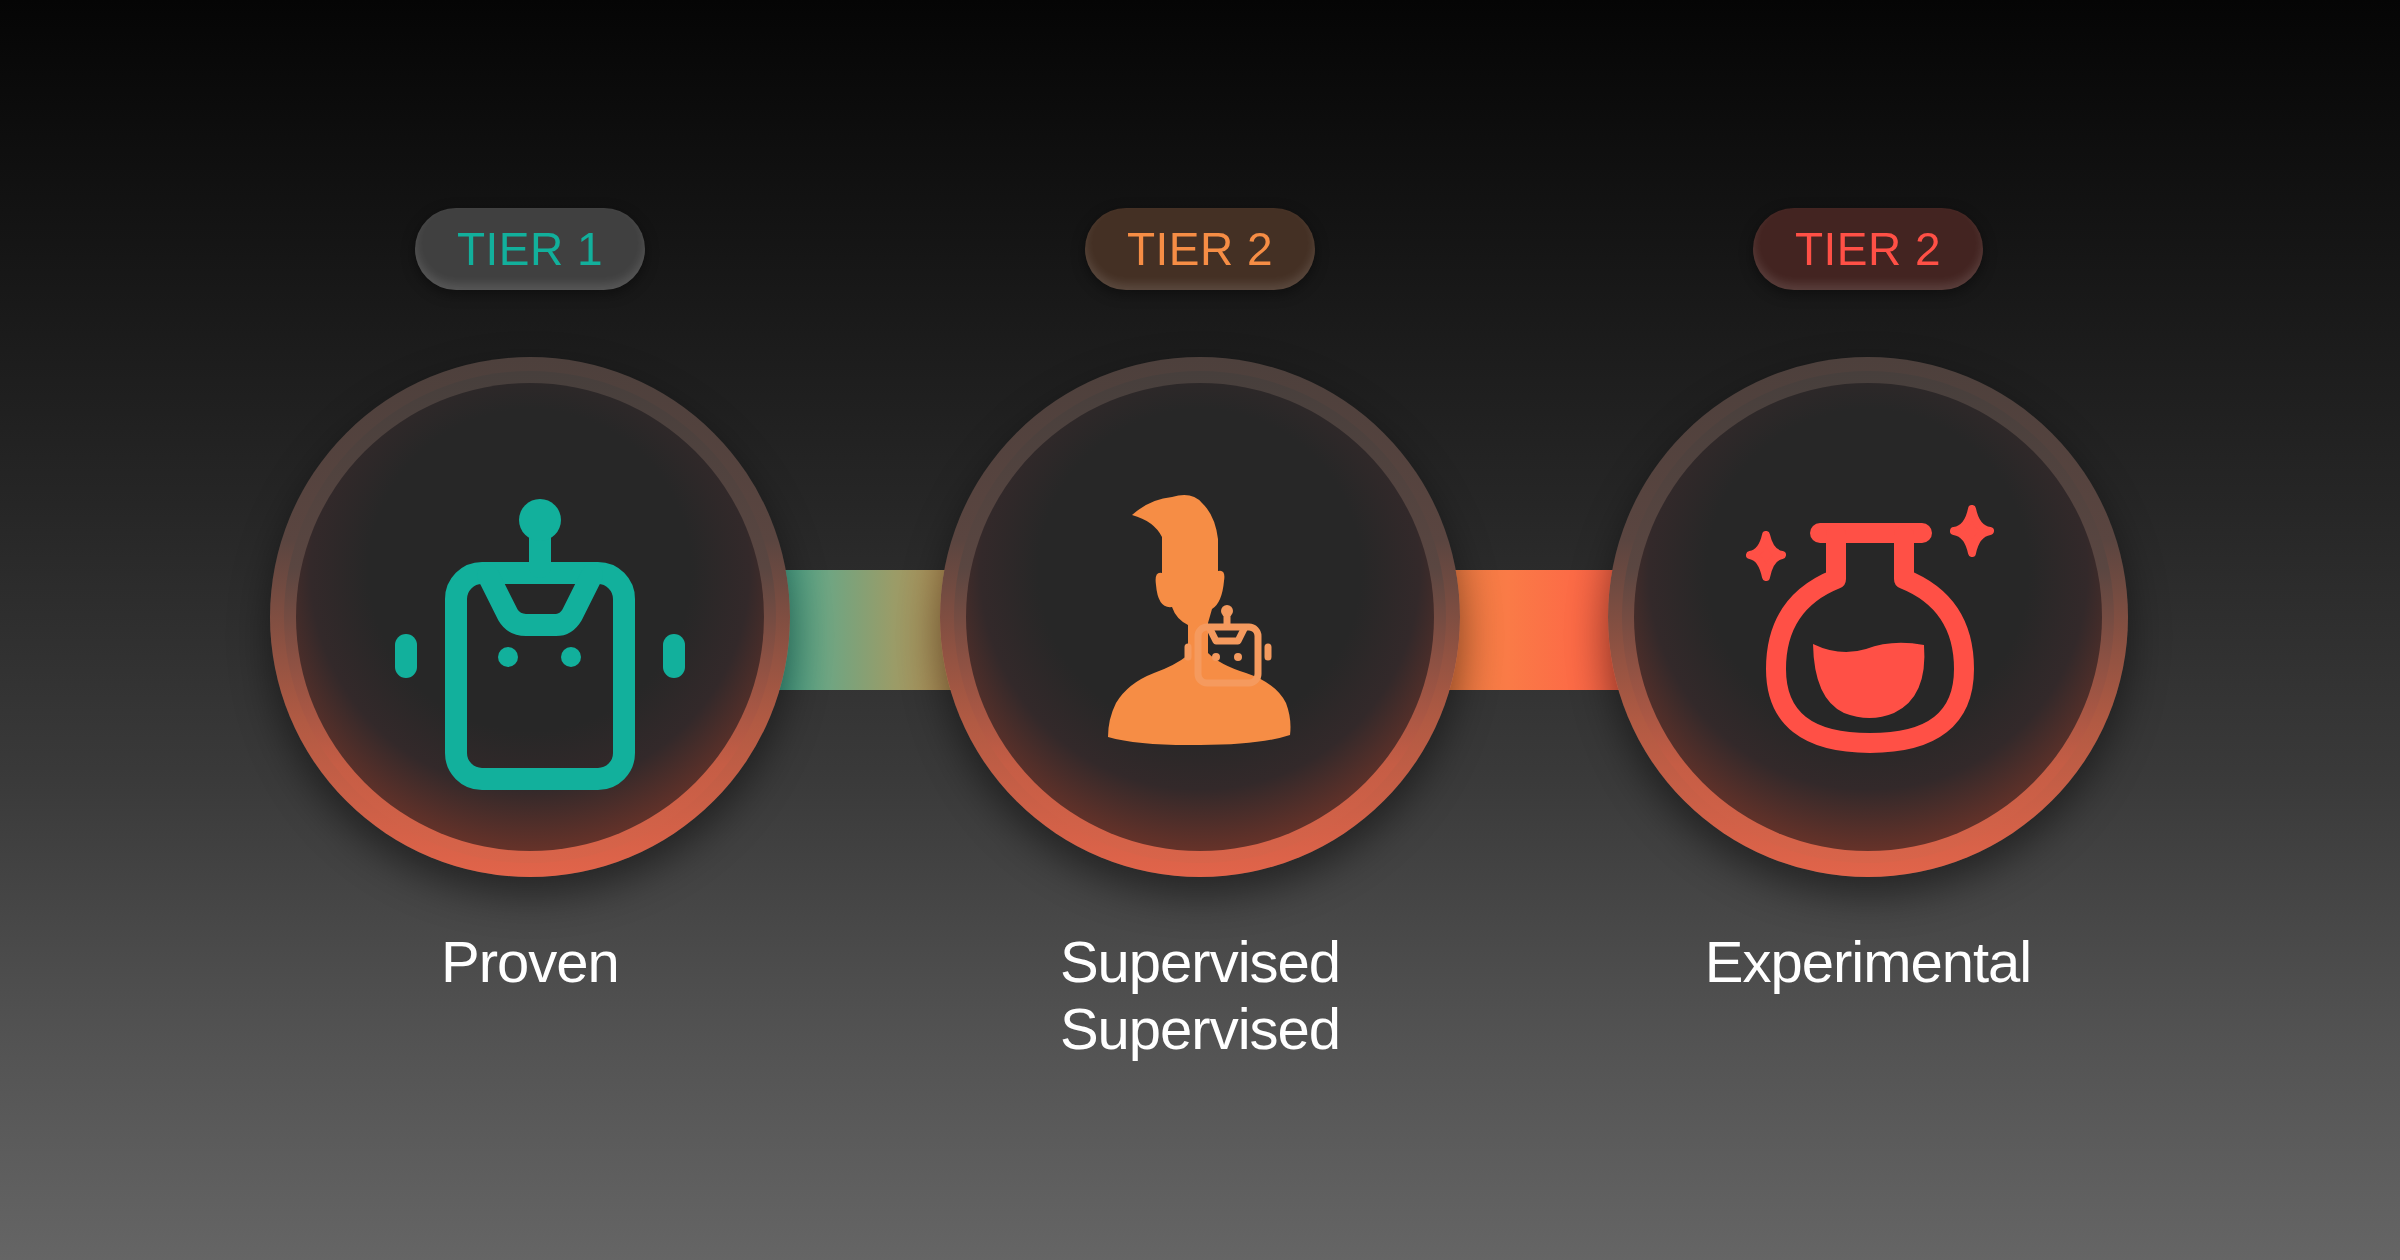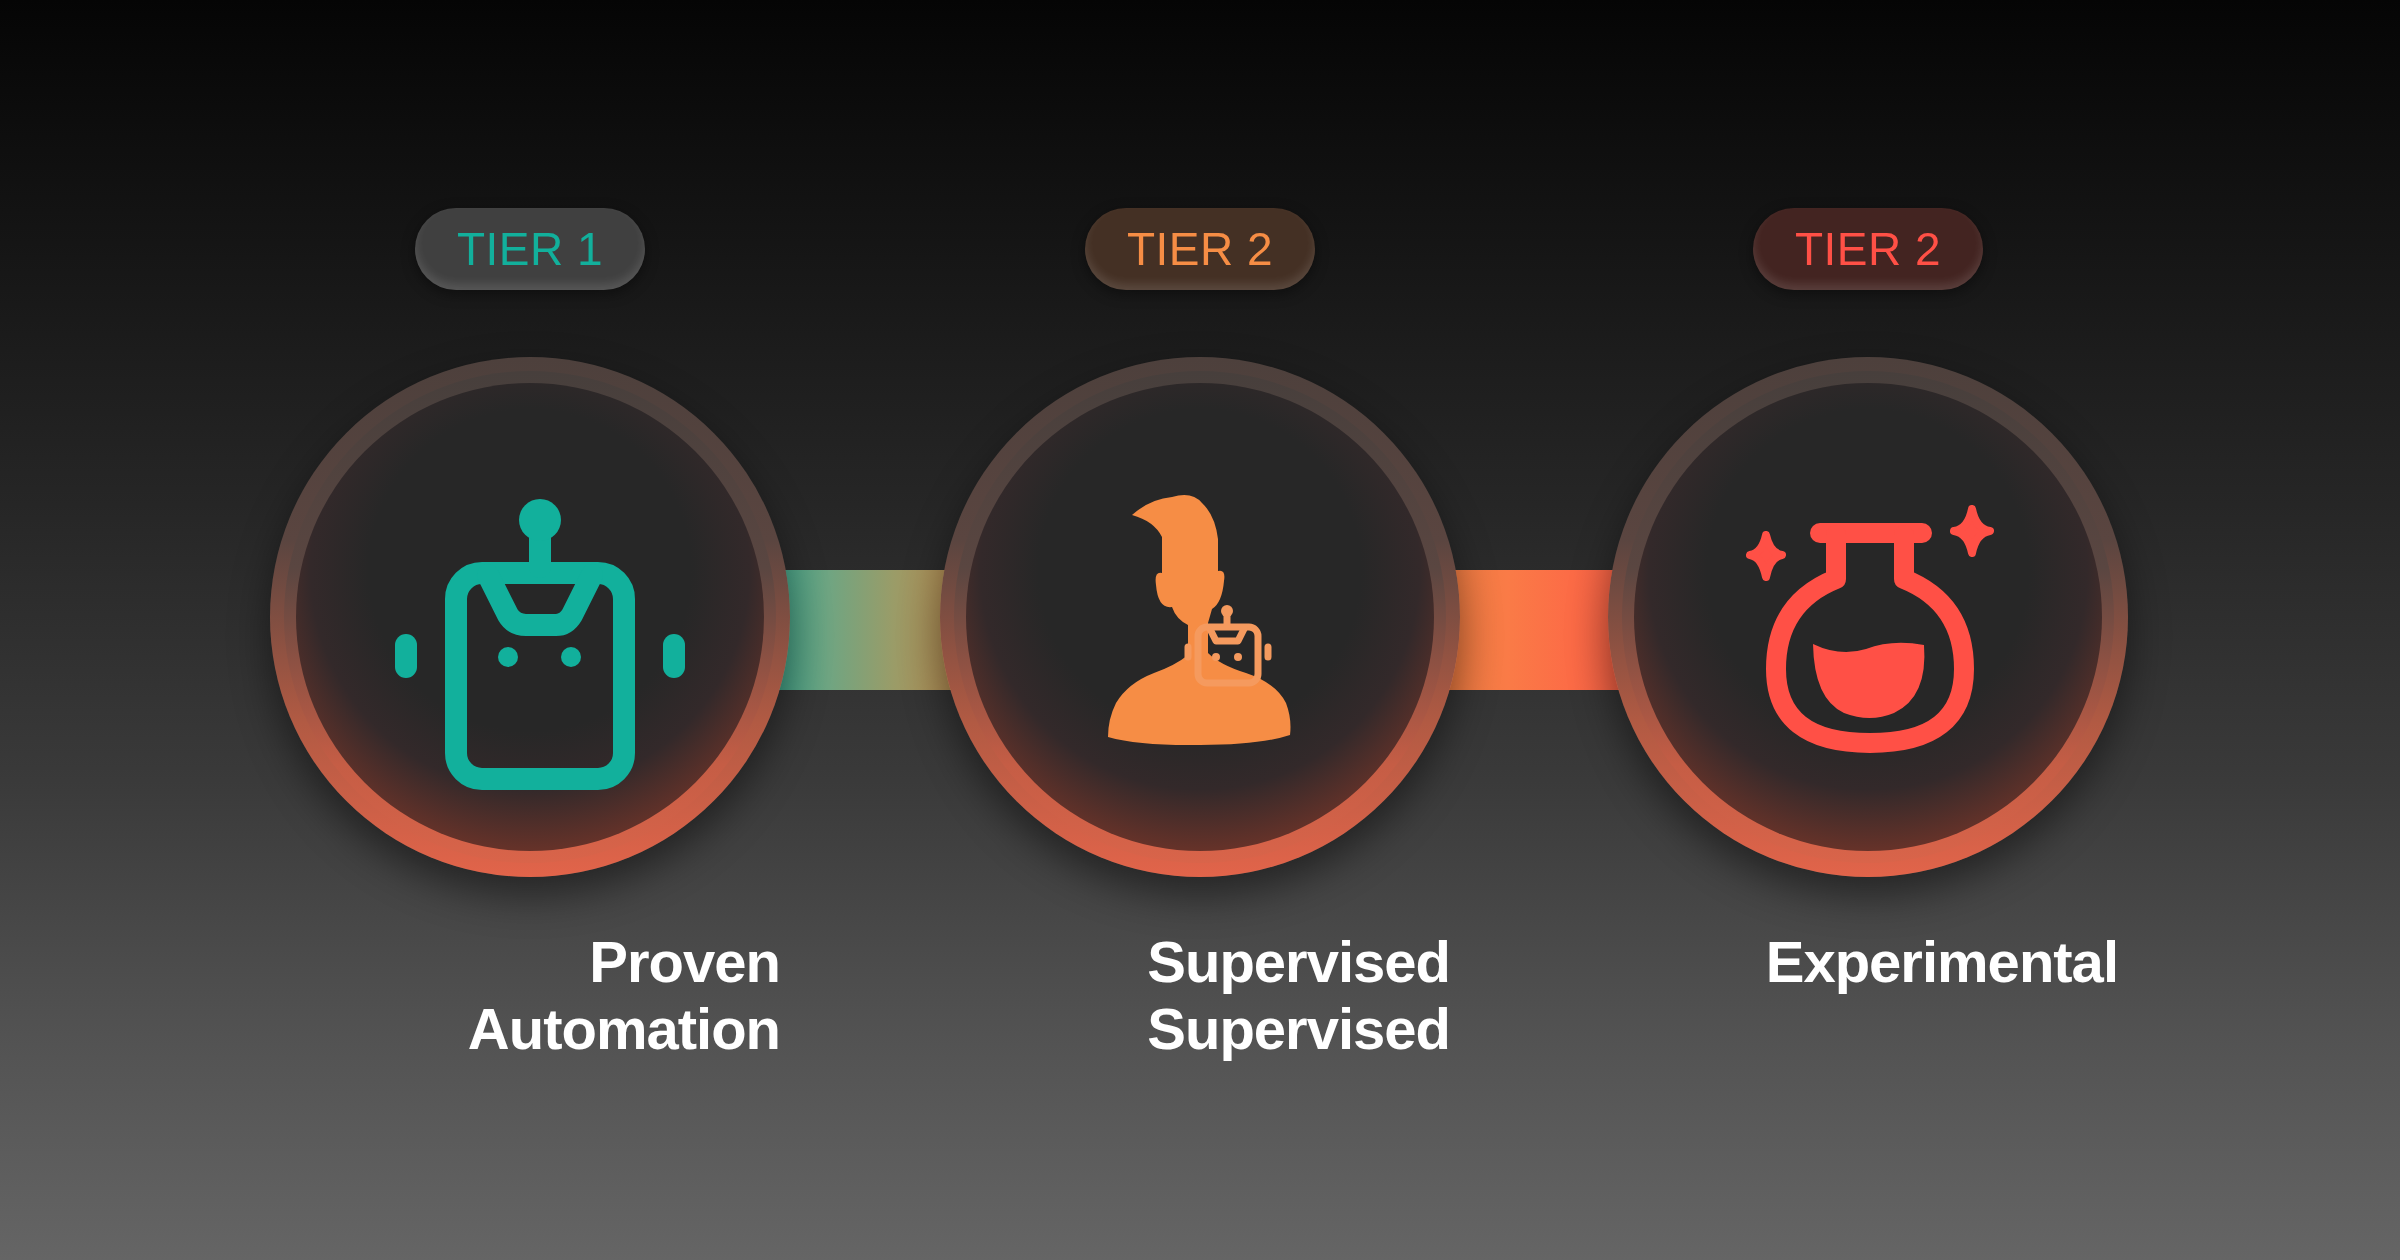--- a/index.html
+++ b/index.html
@@ -36,22 +36,22 @@
     .node .core {
       position: absolute; inset: 26px; border-radius: 50%;
       background: radial-gradient(circle at 50% 40%, #272727 0%, #272727 44%, #33292a 60%, #6a3329 78%, #b5452b 96%, #c04a2d 100%);
     }
     .node .icon-wrap {
       position: absolute; left: 0; top: 0; width: 100%; height: 100%;
       display: flex; align-items: center; justify-content: center;
     }
 
     .label {
-      position: absolute; top: 928px; width: 500px; text-align: right;
-      color: #ffffff; font-weight: 700; font-size: 58px; line-height: 67px;
+      position: absolute; top: 928px; width: 500px; text-align: center;
+      color: #ffffff; font-weight: 400; font-size: 58px; line-height: 67px;
       letter-spacing: -1px;
     }
     .label span { display: block; }
   </style>
 </head>
 <body>
 
 <div class="stage">
 
   <div class="connector c1" style="background: linear-gradient(90deg, #3d9f86 0%, #6fa582 30%, #9a9c68 65%, #b58a50 100%);"></div>
@@ -115,21 +115,20 @@
         </g>
         <path fill="#ff5046" d="M205 287 Q232 300 258 292 Q284 282 316 288 Q320 340 286 356 Q262 366 236 356 Q206 342 205 287 Z"></path>
         <path fill="#ff5046" d="M158 178 Q162 196 174 198 Q162 200 158 220 Q154 200 142 198 Q154 196 158 178 Z" stroke="#ff5046" stroke-width="8" stroke-linejoin="round"></path>
         <path fill="#ff5046" d="M364 152 Q368 172 382 174 Q368 176 364 196 Q360 176 346 174 Q360 172 364 152 Z" stroke="#ff5046" stroke-width="8" stroke-linejoin="round"></path>
       </svg>
     </div>
   </div>
 
   <div class="label" style="left: 280px;">
     <span>Proven</span>
-    <span>Automation</span>
   </div>
   <div class="label" style="left: 950px;">
     <span>Supervised</span>
     <span>Supervised</span>
   </div>
   <div class="label" style="left: 1618px;">
     <span>Experimental</span>
   </div>
 
 </div>

